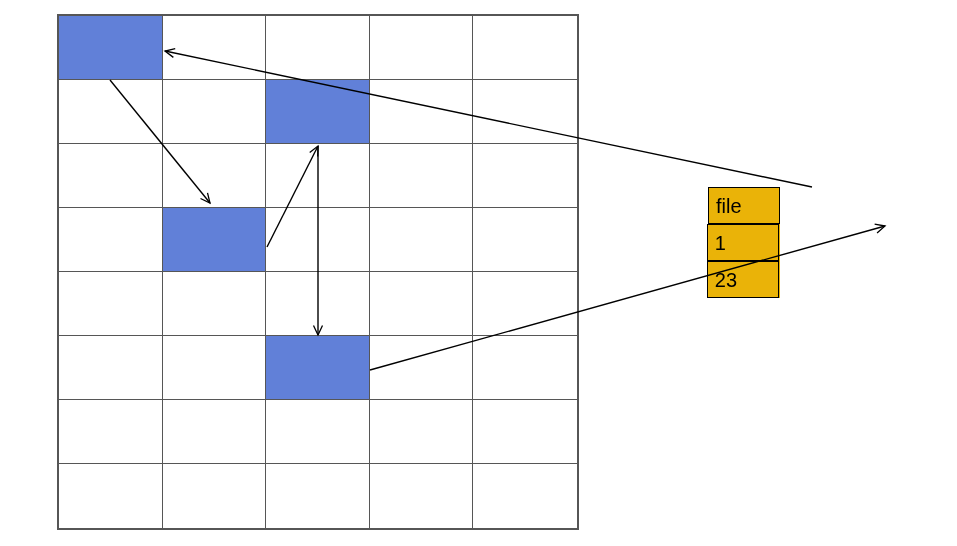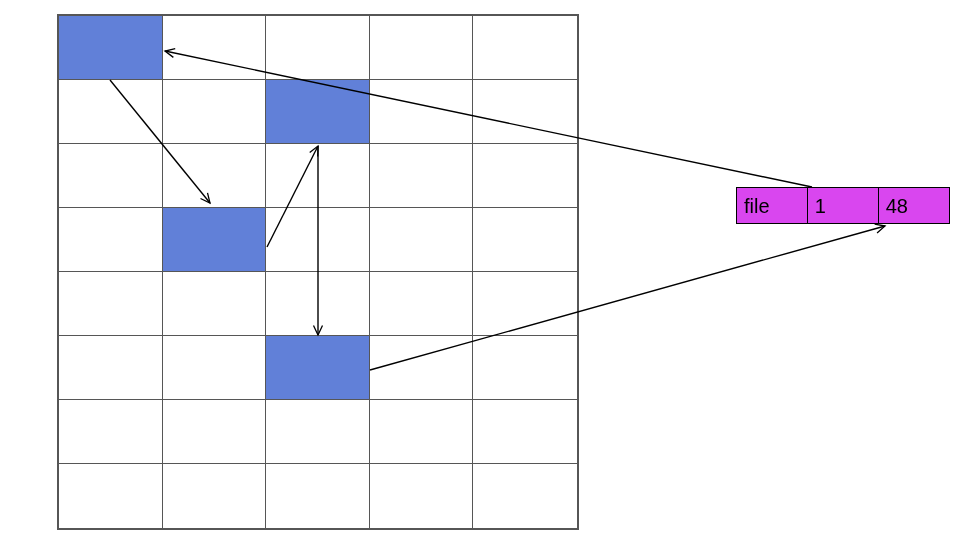--- a/index.html
+++ b/index.html
@@ -42,25 +42,26 @@
     left: 0;
     top: 0;
     width: 957px;
     height: 546px;
     pointer-events: none;
     z-index: 3;
   }
   
   .record {
     position: absolute;
-    left: 736px;
+    left: 708px;
     top: 187px;
     display: flex;
     z-index: 2;
-    background: #d946ef;
+    background: #eab308;
+    flex-direction: column;
   }
   .record-cell {
     box-sizing: border-box;
     width: 72px;
     height: 37px;
     border: 1.2px solid #000000;
     margin-left: -1.2px;
     display: flex;
     align-items: center;
     padding-left: 7px;
@@ -127,16 +128,16 @@
   <line x1="812" y1="187" x2="165" y2="51" stroke="#000000" stroke-width="1.4" marker-end="url(#arrowhead)"></line>
       <line x1="110" y1="80" x2="210" y2="203" stroke="#000000" stroke-width="1.4" marker-end="url(#arrowhead)"></line>
       <line x1="267" y1="247" x2="318" y2="146" stroke="#000000" stroke-width="1.4" marker-end="url(#arrowhead)"></line>
       <line x1="318" y1="146" x2="318" y2="335" stroke="#000000" stroke-width="1.4" marker-end="url(#arrowhead)"></line>
       <line x1="370" y1="370" x2="885" y2="226" stroke="#000000" stroke-width="1.4" marker-end="url(#arrowhead)"></line>
     </svg>
 
   <div class="record">
     <div class="record-cell">file</div>
     <div class="record-cell">1</div>
-    <div class="record-cell">48</div>
+    <div class="record-cell">23</div>
   </div>
 
 </div>
 
 </body></html>

